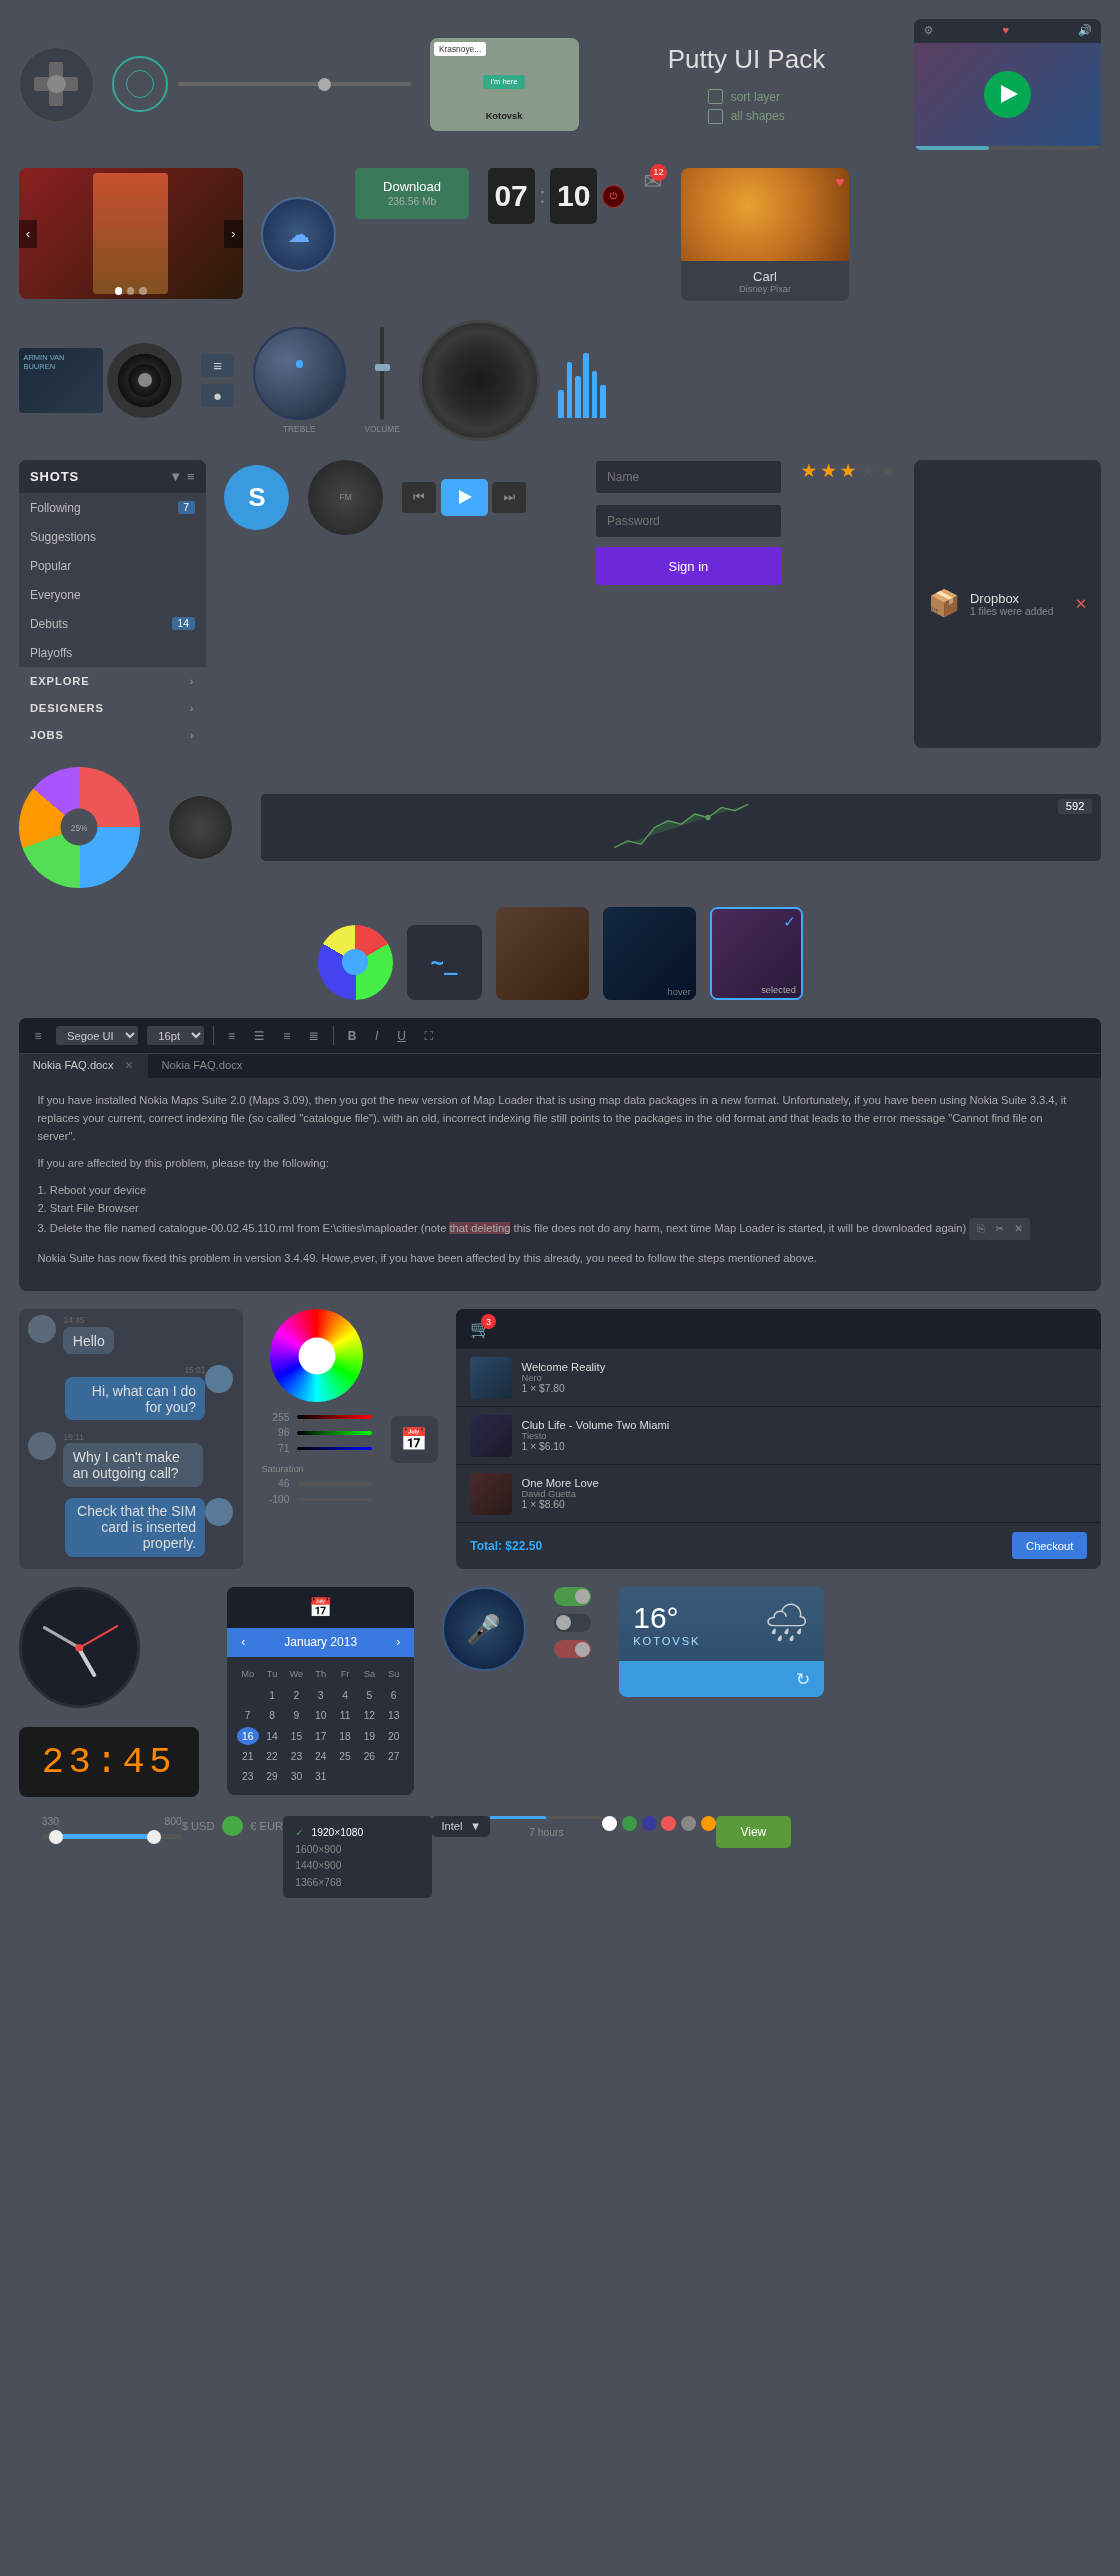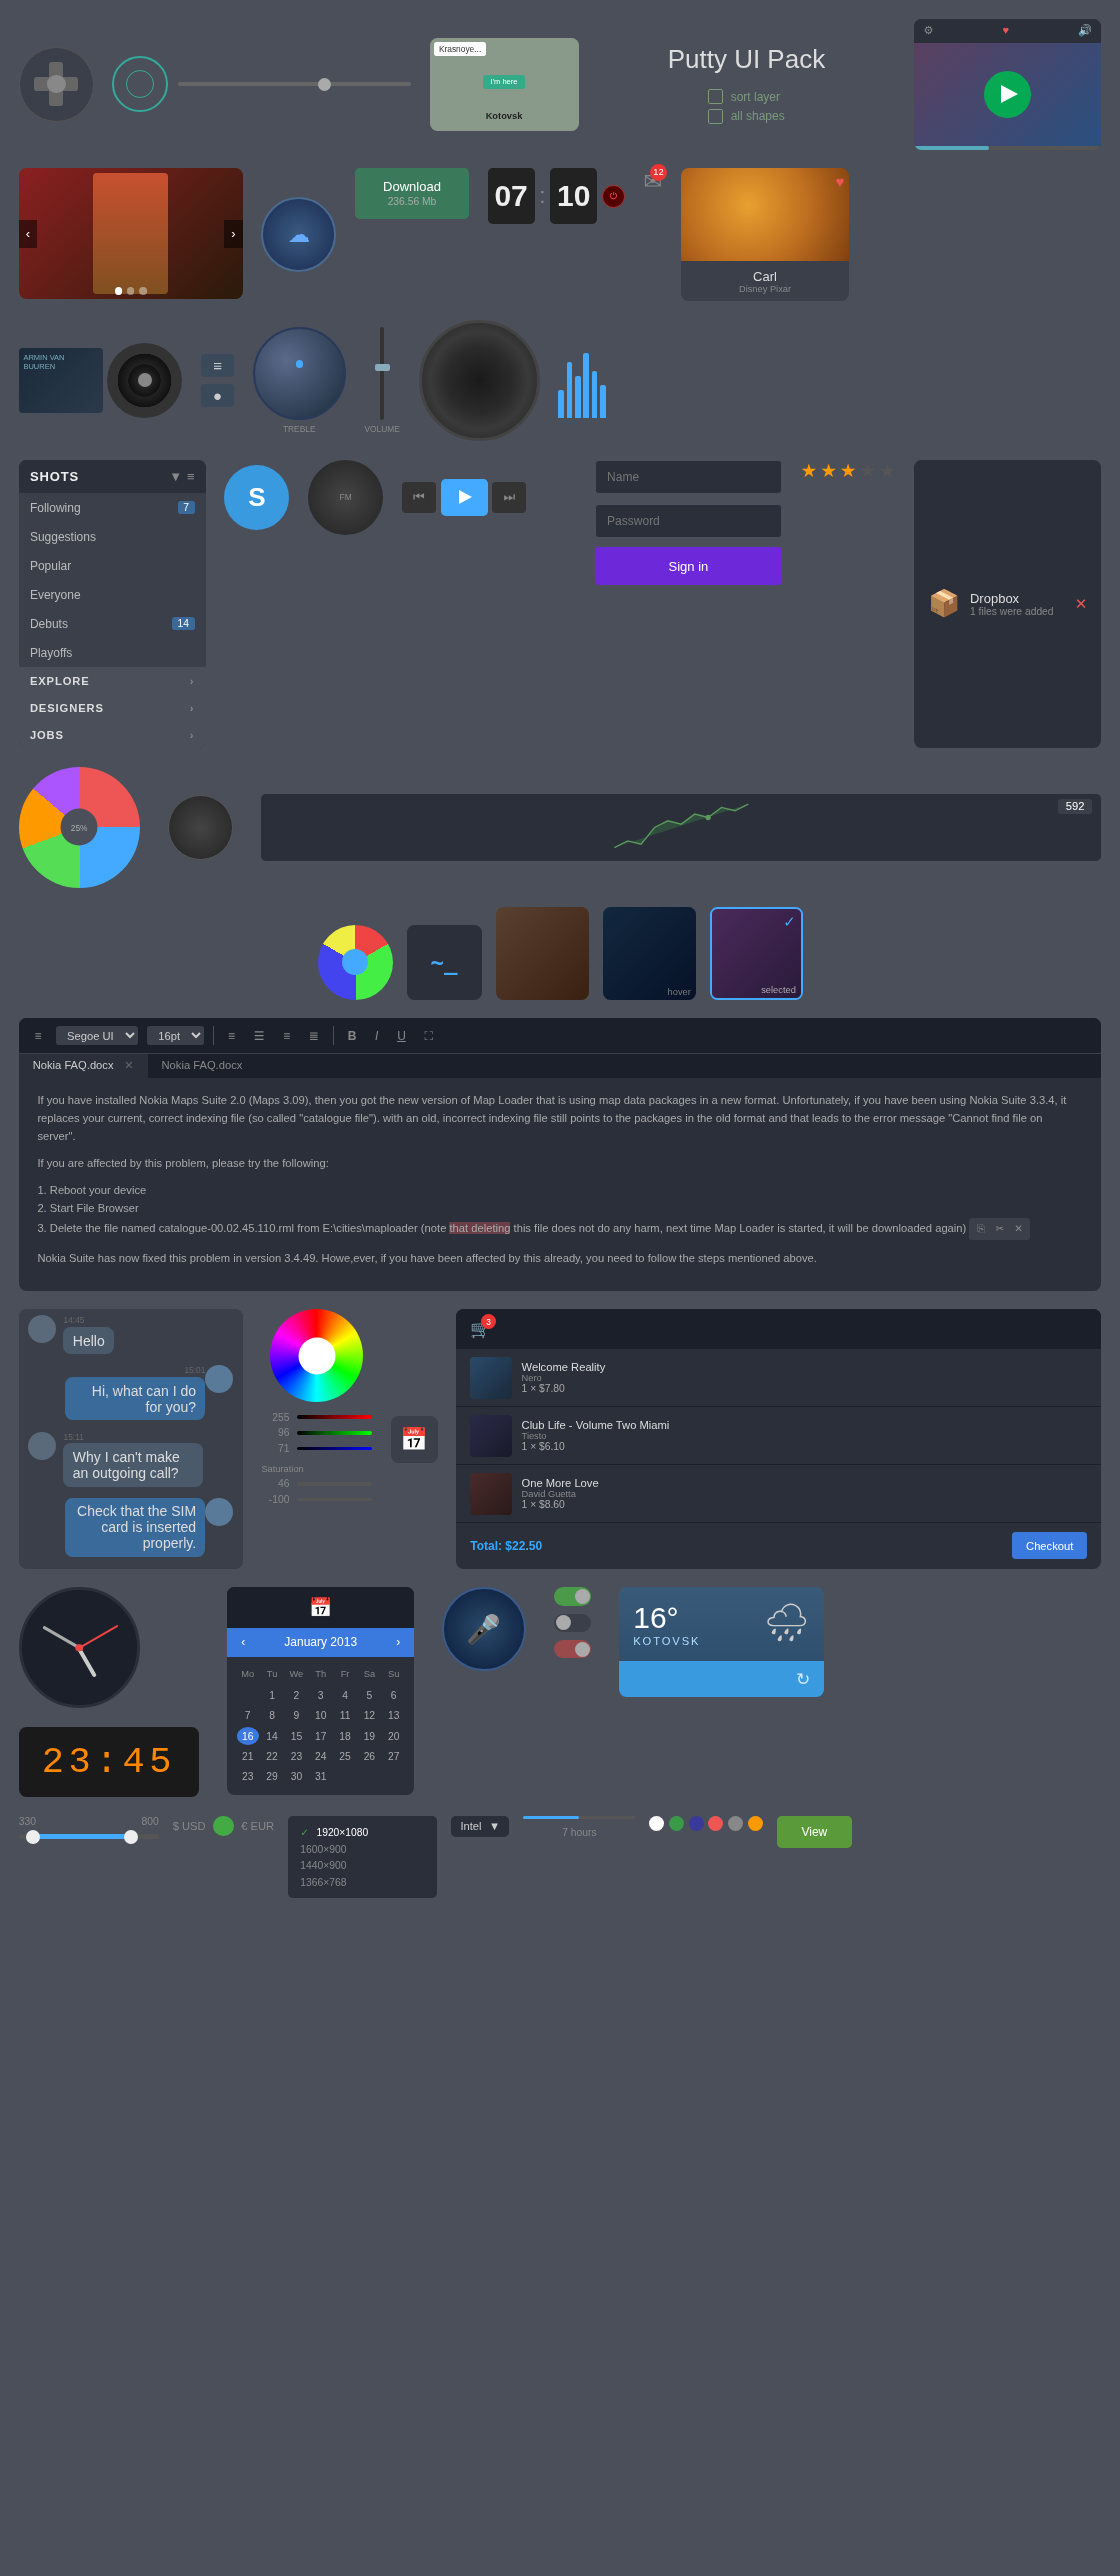--- a/index.html
+++ b/index.html
@@ -667,21 +667,21 @@
     .range-fill { position: absolute; left: 10%; right: 20%; height: 100%; background: #4af; border-radius: 2.8px; }
     .range-thumb-l, .range-thumb-r {
       position: absolute; top: -4.7px;
       width: 14px; height: 14px; background: #eee; border-radius: 50%; cursor: pointer;
     }
     .range-thumb-l { left: 10%; transform: translateX(-50%); }
     .range-thumb-r { right: 20%; transform: translateX(50%); }
 
     
     .controls-row {
-      display: flex; gap: 14px; margin-bottom: 18.7px; align-items: flex-start; flex-wrap: wrap;
+      display: flex; margin-bottom: 18.7px; align-items: flex-start; flex-wrap: wrap; margin-left: 23px;
     }
 
     .currency-toggle {
       display: flex; align-items: center; gap: 7.5px; font-size: 11.2px; color: #888;
     }
     .currency-ball {
       width: 20.5px; height: 20.5px; border-radius: 50%; background: #4a4; cursor: pointer;
       display: flex; align-items: center; justify-content: center;
     }
 

